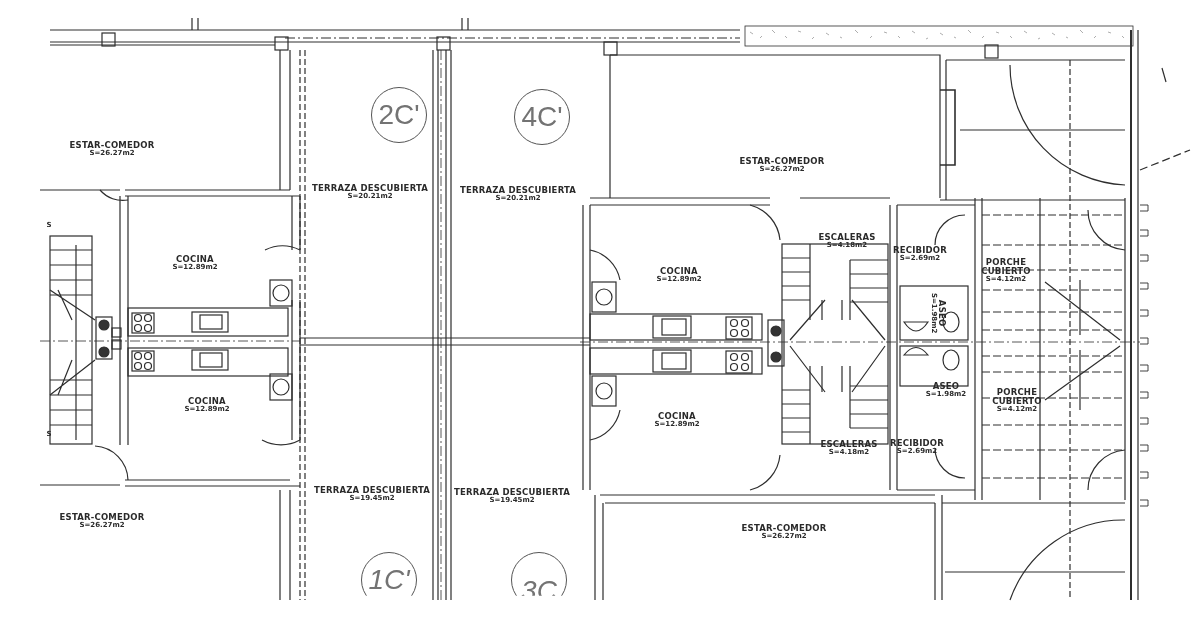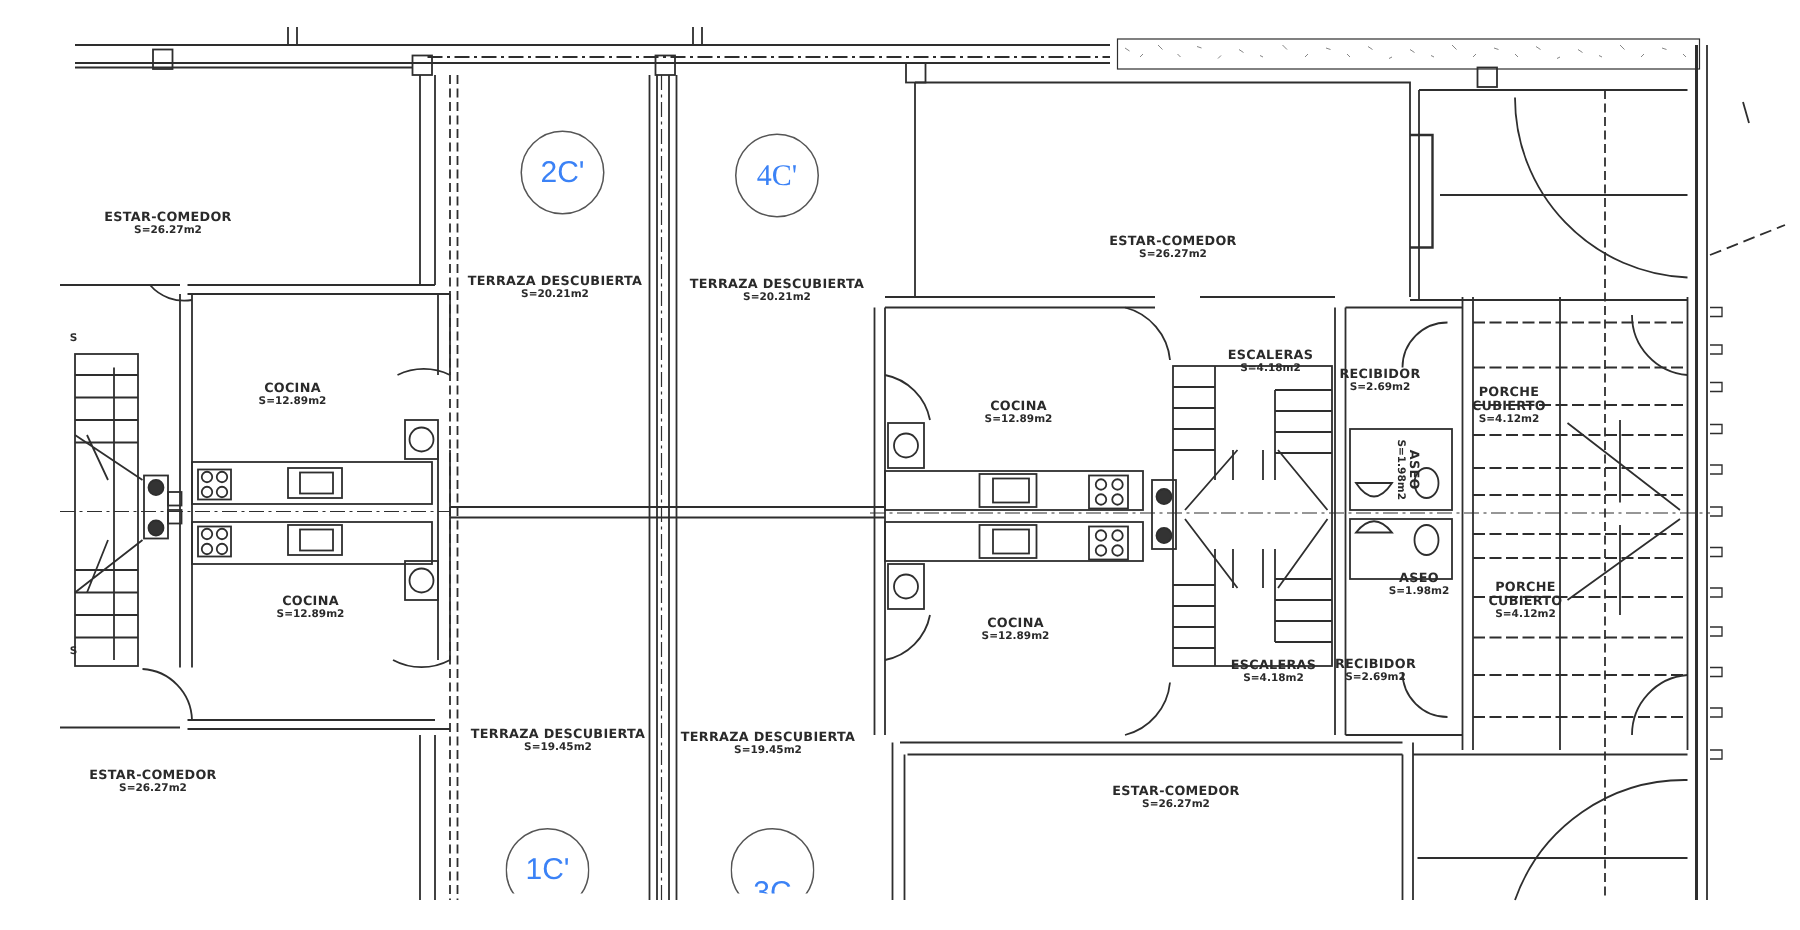--- a/index.html
+++ b/index.html
@@ -2,22 +2,22 @@
 <html><head>
 <meta charset="utf-8">
 <style>
   html, body { margin:0; padding:0; background:#ffffff; }
   body { width:1200px; height:620px; position:relative; overflow:hidden; font-family:"DejaVu Sans", sans-serif; }
   #plan { position:absolute; left:0; top:0; width:1200px; height:620px; }
   .lbl { position:absolute; text-align:center; color:#2a2a2a; line-height:1.05; white-space:nowrap; transform:translateX(-50%); }
   .lbl .name { display:block; font-size:8.5px; font-weight:bold; letter-spacing:0.2px; }
   .lbl .area { display:block; font-size:7px; font-weight:bold; }
   .lbl.vert { transform:translateX(-50%) rotate(90deg); }
-  .tag { position:absolute; width:54px; height:54px; border:1.4px solid #555; border-radius:50%; display:flex; align-items:center; justify-content:center; font-family:"Liberation Sans", sans-serif; font-size:20px; color:#3b82f6; transform:translate(-50%,-50%); background:transparent; }
-  .tag.clip { clip-path: inset(0 0 22% 0); }
+  .tag { position:absolute; width:54px; height:54px; border:1.4px solid #555; border-radius:50%; display:flex; align-items:center; justify-content:center; font-family:"Liberation Sans", sans-serif; font-size:28px; color:#737373; transform:translate(-50%,-50%); background:transparent;margin-left:24px; }
+  .tag.clip { clip-path: inset(0 0 22% 0); font-style: italic; }
 </style>
 </head>
 <body>
 
 <svg id="plan" width="1200" height="620" viewBox="0 0 1200 620" xmlns="http://www.w3.org/2000/svg">
   <g fill="none" stroke="#2e2e2e" stroke-width="1.2">
 
     <path d="M50 30 L740 30 M50 42 L740 42 M50 45 L275 45"></path>
     <path d="M192 18 L192 30 M198 18 L198 30"></path>
     <path d="M462 18 L462 30 M468 18 L468 30"></path>
@@ -146,21 +146,21 @@
     <path d="M600 495 L935 495 M605 503 L935 503 M935 503 L935 600 M942 495 L942 600 M942 503 L1125 503"></path>
     <path d="M595 495 L595 600 M603 503 L603 600"></path>
     <path d="M1010 600 A120 120 0 0 1 1125 520"></path>
     <path d="M945 572 L1125 572"></path>
   </g>
 </svg>
 
 <div class="tag" style="left:375px;top:115px;">
     <span>2C'</span>
   </div>
-<div class="tag" style="left:518px;top:117px;font-family:Liberation Serif, serif;">
+<div class="tag" style="left:518px;top:117px;">
     <span>4C'</span>
   </div>
 <div class="tag clip" style="left:365px;top:580px;">
     <span>1C'</span>
   </div>
 <div class="tag clip" style="left:515px;top:580px;align-items:flex-end;">
     <span>3C</span>
   </div>
 
 <div class="lbl" style="left:112px;top:141px;">

